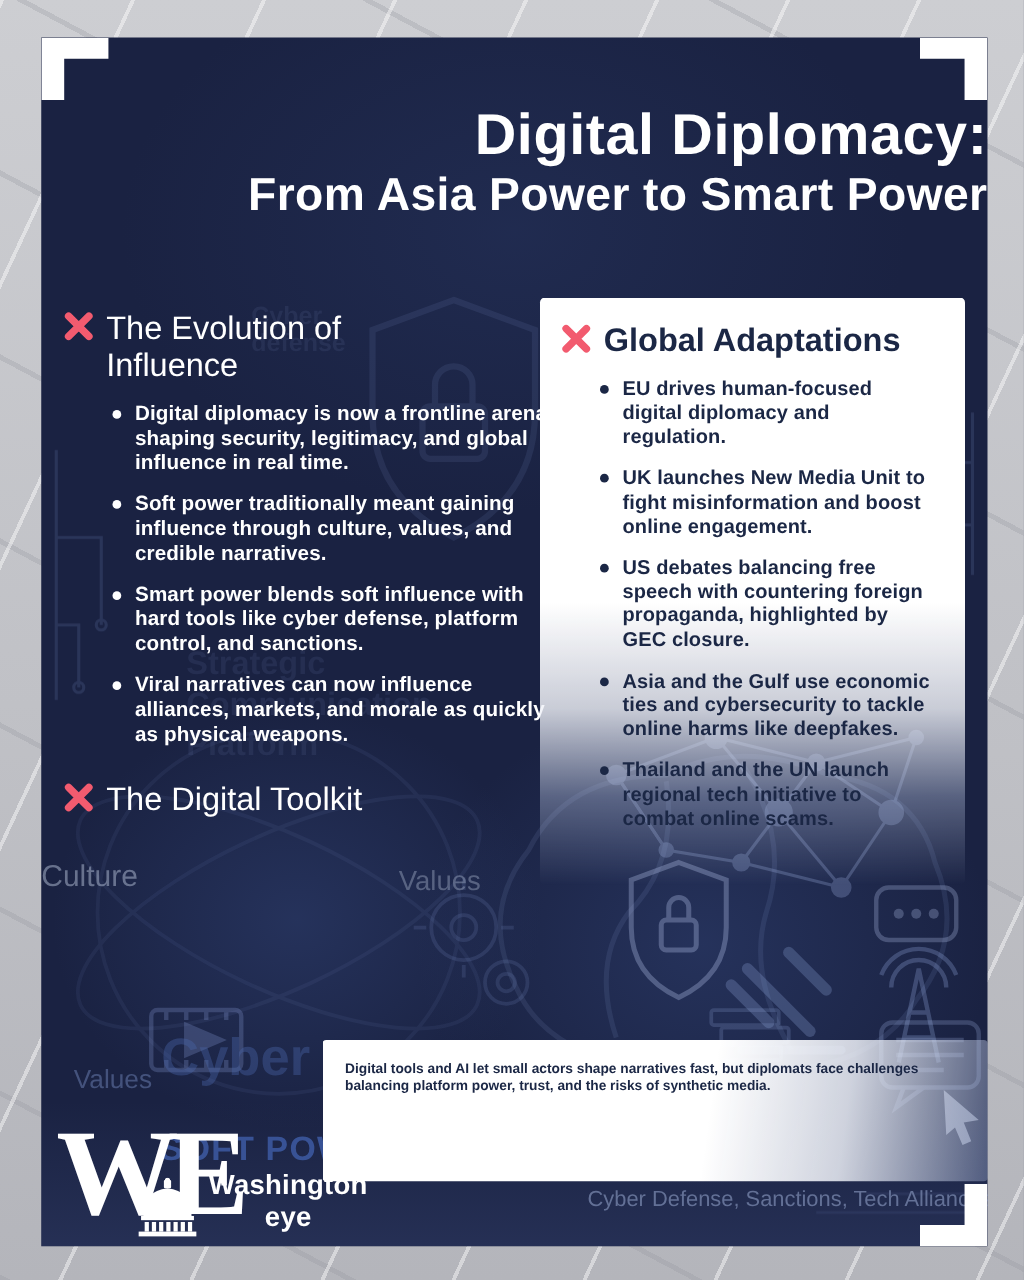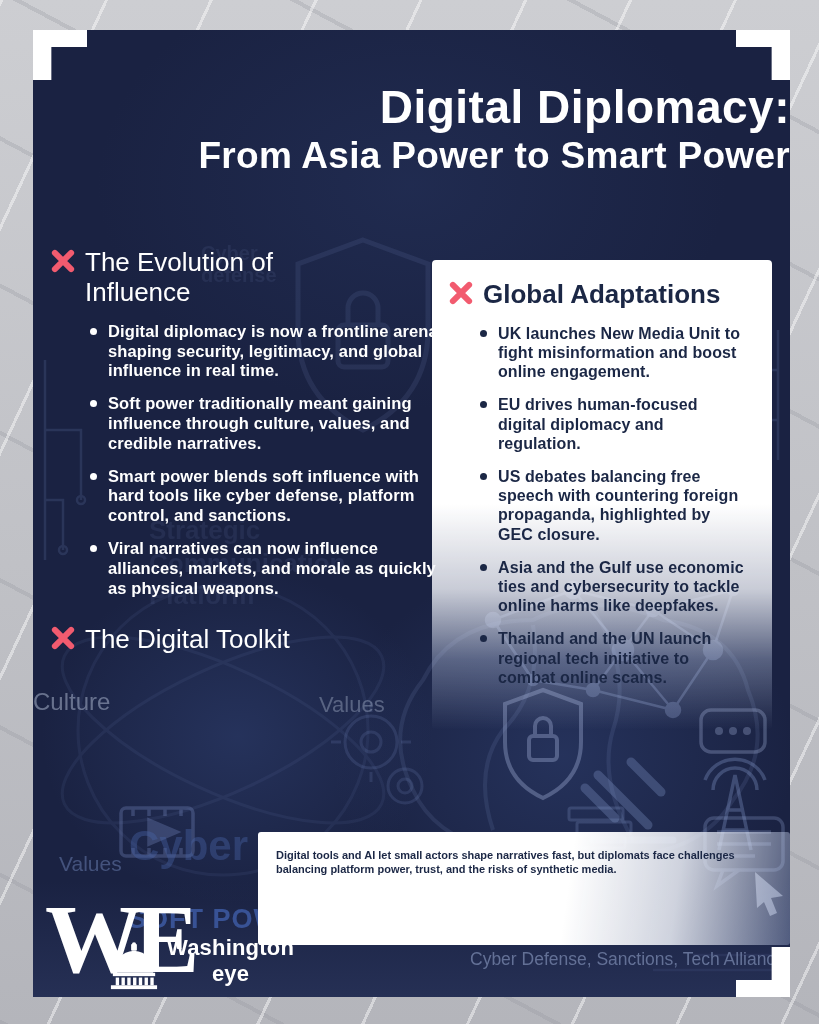--- a/index.html
+++ b/index.html
@@ -52,21 +52,21 @@
   .left-col{position:absolute;left:17px;top:218px;width:390px;z-index:3;}
   .bullets{margin:14px 0 0 40px;display:flex;flex-direction:column;gap:13px;}
   .bullet{display:flex;gap:11px;}
   .dot{flex:none;width:7px;height:7px;border-radius:50%;margin-top:6px;}
   .dot.w{background:#fff;} .dot.n{background:#1b2745;}
   .btext{font-size:16.5px;font-weight:700;line-height:1.2;letter-spacing:0.1px;}
   .left-col .btext{color:#fff;}
   .sec-toolkit{margin-top:27px;}
 
   .right-panel{
-    position:absolute;left:399px;top:230px;width:340px;height:470px;z-index:4;
+    position:absolute;left:399px;top:208px;width:340px;height:470px;z-index:4;
     border-radius:4px;padding:20px 28px 0 16px;box-sizing:border-box;
     background:linear-gradient(180deg,#ffffff 0%,#ffffff 52%,rgba(240,242,248,0.82) 70%,rgba(190,202,230,0.38) 85%,rgba(26,34,66,0) 100%);
   }
   .right-panel .bullets{margin-left:32px;gap:14px;}
   .right-panel .btext{color:#1b2745;font-size:16px;}
 
   .bottom-panel{
     position:absolute;left:225px;top:802px;width:532px;height:113px;z-index:4;
     border-radius:3px;padding:10px 16px;box-sizing:border-box;overflow:hidden;
     background:linear-gradient(98deg,#ffffff 0%,#ffffff 58%,rgba(238,241,248,0.85) 78%,rgba(175,190,225,0.35) 100%);
@@ -238,25 +238,25 @@
   <div class="right-panel">
     <div class="hrow">
       <svg class="xmark" width="26" height="26" viewBox="0 0 24 24">
           <path d="M4.5 4.5 L19.5 19.5 M19.5 4.5 L4.5 19.5" stroke="#F25B6F" stroke-width="5.5" stroke-linecap="round" fill="none"></path>
         </svg>
       <div class="heading-dark">Global Adaptations</div>
     </div>
     <div class="bullets">
       <div class="bullet">
           <span class="dot n"></span>
+          <span class="btext" style="width:262px;">EU drives human-focused digital diplomacy and regulation.</span>
+        </div>
+      <div class="bullet">
+          <span class="dot n"></span>
           <span class="btext" style="width:262px;">UK launches New Media Unit to fight misinformation and boost online engagement.</span>
-        </div>
-      <div class="bullet">
-          <span class="dot n"></span>
-          <span class="btext" style="width:262px;">EU drives human-focused digital diplomacy and regulation.</span>
         </div>
       <div class="bullet">
           <span class="dot n"></span>
           <span class="btext" style="width:262px;">US debates balancing free speech with countering foreign propaganda, highlighted by GEC closure.</span>
         </div>
       <div class="bullet">
           <span class="dot n"></span>
           <span class="btext" style="width:262px;">Asia and the Gulf use economic ties and cybersecurity to tackle online harms like deepfakes.</span>
         </div>
       <div class="bullet">

